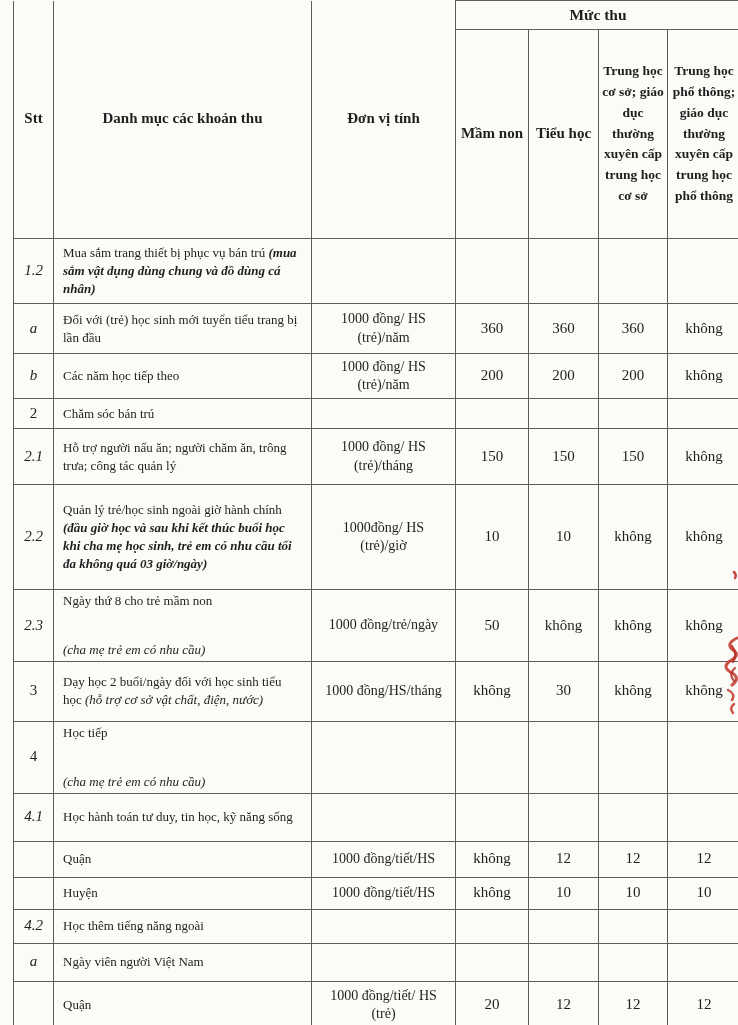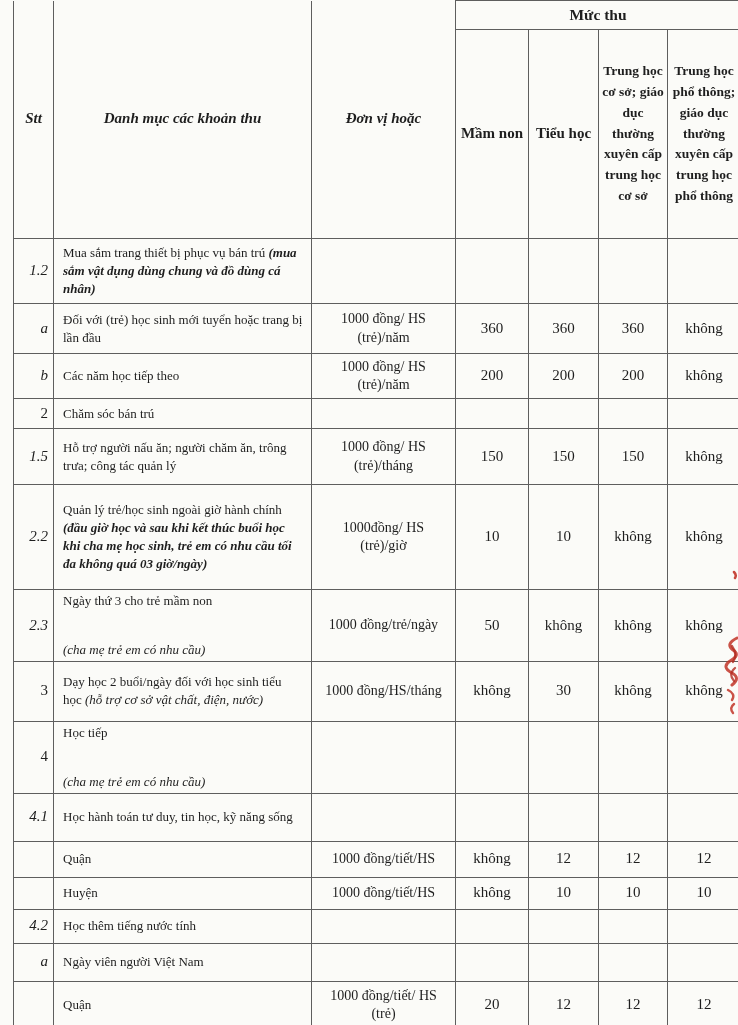--- a/index.html
+++ b/index.html
@@ -27,26 +27,26 @@
   col.c-thpt{width:73px;}
   th,td{
     border:1px solid #5e5e5e;
     padding:2px 5px;
     vertical-align:middle;
     font-size:15px;
     line-height:1.32;
     background:transparent;
   }
   thead th{font-weight:bold;text-align:center;}
-  th.no-top{border-top:none;font-style:italic;}
+  th.no-top{border-top:none;}
   tr.h1 th.fee-group{height:24px;border-top:1px solid #5e5e5e;font-size:15.5px;}
   tr.h2{height:209px;}
   tr.h2 th{line-height:1.55;padding:2px 3px;}
   th.sub-small{font-size:13.5px;border-top:1px dashed #9a9a9a;margin-left:13px;}
-  td.stt{text-align:right;}
+  td.stt{text-align:center;}
   td.stt.it{font-style:italic;}
   td.cat{text-align:left;padding-left:9px;padding-right:8px;font-size:13px;line-height:1.38;}
   td.unit{text-align:center;font-size:14px;line-height:1.3;padding:2px 7px;margin-top:36px;}
   td.val{text-align:center;font-size:15px;}
   span.note{font-style:italic;}
   span.note.bold{font-weight:bold;}
   span.note.block{display:block;margin-top:31px;}
   .red-mark{position:absolute;right:0;top:568px;width:20px;height:155px;pointer-events:none;}
 </style>
 </head>
@@ -61,21 +61,21 @@
         <col class="c-unit">
     <col class="c-mn">
         <col class="c-th">
         <col class="c-thcs">
         <col class="c-thpt">
   </colgroup>
   <thead>
     <tr class="h1">
       <th rowspan="2" class="no-top">Stt</th>
       <th rowspan="2" class="no-top">Danh mục các khoản thu</th>
-      <th rowspan="2" class="no-top">Đơn vị hoặc</th>
+      <th rowspan="2" class="no-top">Đơn vị tính</th>
       <th colspan="4" class="fee-group">Mức thu</th>
     </tr>
     <tr class="h2">
       <th>Mầm non</th>
       <th>Tiểu học</th>
       <th class="sub-small">Trung học cơ sở; giáo dục thường xuyên cấp trung học cơ sở</th>
       <th class="sub-small">Trung học phổ thông; giáo dục thường xuyên cấp trung học phổ thông</th>
     </tr>
   </thead>
   <tbody>
@@ -85,21 +85,21 @@
       <td class="cat"><span>Mua sắm trang thiết bị phục vụ bán trú </span><span class="note bold">(mua sắm vật dụng dùng chung và đồ dùng cá nhân)</span></td>
       <td class="unit"></td>
       <td class="val"></td>
       <td class="val"></td>
       <td class="val"></td>
       <td class="val"></td>
     </tr>
 
     <tr style="height:50px">
       <td class="stt it">a</td>
-      <td class="cat">Đối với (trẻ) học sinh mới tuyển hoặc trang bị lần đầu</td>
+      <td class="cat">Đối với (trẻ) học sinh mới tuyển tiểu trang bị lần đầu</td>
       <td class="unit">1000 đồng/ HS (trẻ)/năm</td>
       <td class="val">360</td>
       <td class="val">360</td>
       <td class="val">360</td>
       <td class="val">không</td>
     </tr>
 
     <tr style="height:45px">
       <td class="stt it">b</td>
       <td class="cat">Các năm học tiếp theo</td>
@@ -114,42 +114,42 @@
       <td class="stt">2</td>
       <td class="cat">Chăm sóc bán trú</td>
       <td class="unit"></td>
       <td class="val"></td>
       <td class="val"></td>
       <td class="val"></td>
       <td class="val"></td>
     </tr>
 
     <tr style="height:56px">
-      <td class="stt it">1.5</td>
+      <td class="stt it">2.1</td>
       <td class="cat">Hỗ trợ người nấu ăn; người chăm ăn, trông trưa; công tác quản lý</td>
       <td class="unit">1000 đồng/ HS (trẻ)/tháng</td>
       <td class="val">150</td>
       <td class="val">150</td>
       <td class="val">150</td>
       <td class="val">không</td>
     </tr>
 
     <tr style="height:105px">
       <td class="stt it">2.2</td>
       <td class="cat"><span>Quản lý trẻ/học sinh ngoài giờ hành chính </span><span class="note bold">(đầu giờ học và sau khi kết thúc buổi học khi cha mẹ học sinh, trẻ em có nhu cầu tối đa không quá 03 giờ/ngày)</span></td>
       <td class="unit">1000đồng/ HS (trẻ)/giờ</td>
       <td class="val">10</td>
       <td class="val">10</td>
       <td class="val">không</td>
       <td class="val">không</td>
     </tr>
 
     <tr style="height:50px">
       <td class="stt it">2.3</td>
-      <td class="cat"><span>Ngày thứ 3 cho trẻ mầm non</span><span class="note block">(cha mẹ trẻ em có nhu cầu)</span></td>
+      <td class="cat"><span>Ngày thứ 8 cho trẻ mầm non</span><span class="note block">(cha mẹ trẻ em có nhu cầu)</span></td>
       <td class="unit">1000 đồng/trẻ/ngày</td>
       <td class="val">50</td>
       <td class="val">không</td>
       <td class="val">không</td>
       <td class="val">không</td>
     </tr>
 
     <tr style="height:60px">
       <td class="stt">3</td>
       <td class="cat"><span>Dạy học 2 buổi/ngày đối với học sinh tiểu học </span><span class="note">(hỗ trợ cơ sở vật chất, điện, nước)</span></td>
@@ -195,21 +195,21 @@
       <td class="cat">Huyện</td>
       <td class="unit">1000 đồng/tiết/HS</td>
       <td class="val">không</td>
       <td class="val">10</td>
       <td class="val">10</td>
       <td class="val">10</td>
     </tr>
 
     <tr style="height:34px">
       <td class="stt it">4.2</td>
-      <td class="cat">Học thêm tiếng nước tính</td>
+      <td class="cat">Học thêm tiếng năng ngoài</td>
       <td class="unit"></td>
       <td class="val"></td>
       <td class="val"></td>
       <td class="val"></td>
       <td class="val"></td>
     </tr>
 
     <tr style="height:38px">
       <td class="stt it">a</td>
       <td class="cat">Ngày viên người Việt Nam</td>

